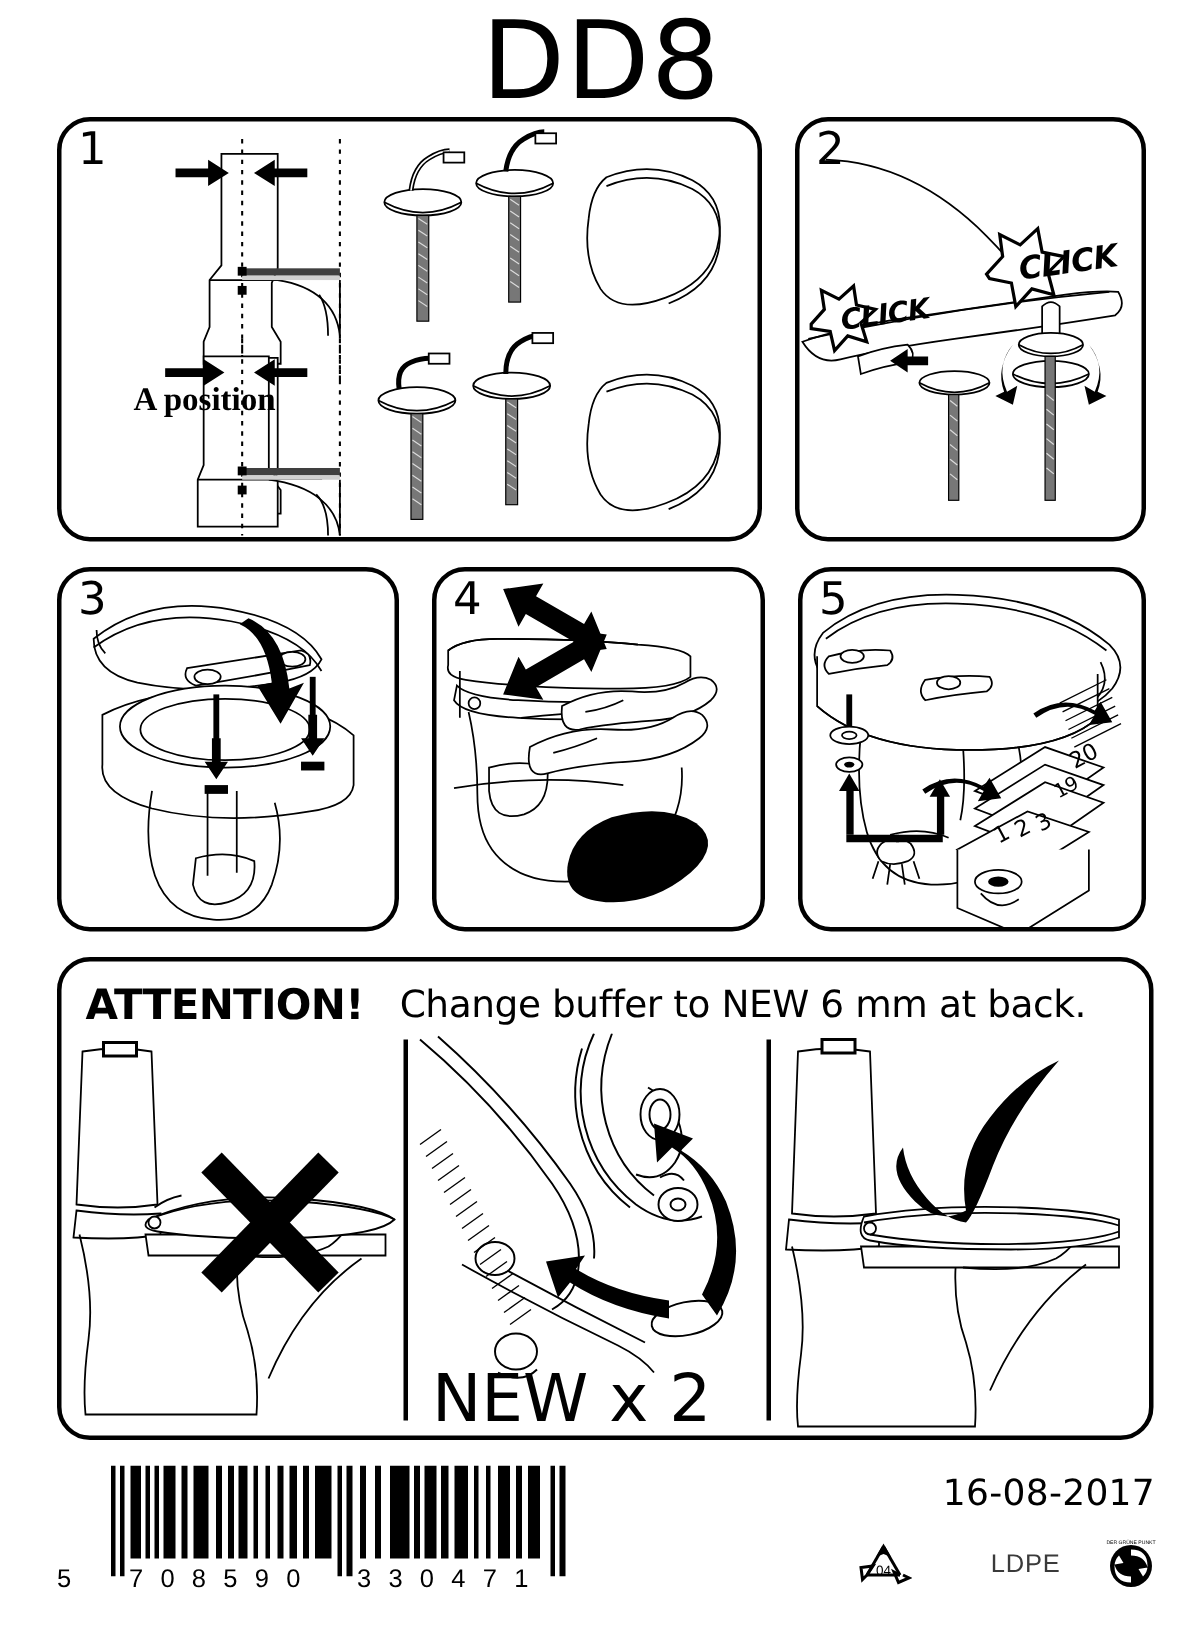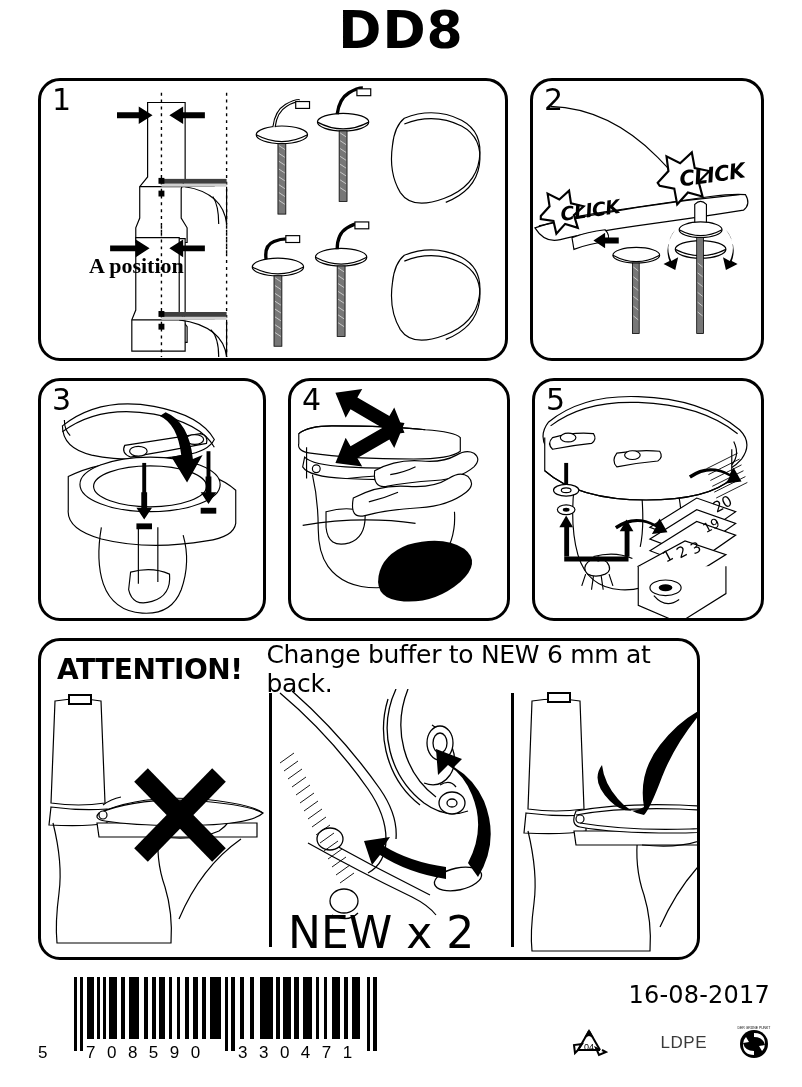--- a/index.html
+++ b/index.html
@@ -5,21 +5,21 @@
   html,body{margin:0;padding:0;background:#fff;}
   body{
     width:802px;height:1087px;position:relative;overflow:hidden;
     font-family:"Liberation Sans", sans-serif;color:#000;
   }
   .sheet{position:absolute;inset:0;}
 
   
   .title{
     position:absolute;left:0;top:4px;width:802px;text-align:center;
-    font-size:52px;font-weight:700;letter-spacing:1px;line-height:1;
+    font-size:72px;font-weight:400;letter-spacing:1px;line-height:1;
     font-family:"DejaVu Sans", sans-serif;
   }
 
   
   .panel{
     position:absolute;border:3px solid #000;border-radius:22px;
     background:#fff;box-sizing:border-box;overflow:hidden;
   }
   .step-num{
     position:absolute;left:11px;top:4px;font-size:30px;font-weight:400;
@@ -415,21 +415,21 @@
       </svg>
 
       <div style="position:absolute;left:178px;top:114px;font-size:15px;font-family:'DejaVu Sans',sans-serif;transform:rotate(-28deg);">20</div>
       <div style="position:absolute;left:168px;top:137px;font-size:13px;font-family:'DejaVu Sans',sans-serif;transform:rotate(-28deg);">19</div>
       <div style="position:absolute;left:128px;top:166px;font-size:15px;font-family:'DejaVu Sans',sans-serif;transform:rotate(-28deg);">1</div>
       <div style="position:absolute;left:142px;top:162px;font-size:15px;font-family:'DejaVu Sans',sans-serif;transform:rotate(-28deg);">2</div>
       <div style="position:absolute;left:156px;top:158px;font-size:15px;font-family:'DejaVu Sans',sans-serif;transform:rotate(-28deg);">3</div>
     </div>
   </div>
 
-  <div class="panel" style="left:38px;top:638px;width:662px;height:322px;">
+  <div class="panel" style="left:38px;top:638px;width:731px;height:322px;">
 
     <div class="attn-head">
       <span class="attn-word">ATTENTION!</span>
       <span class="attn-text">Change buffer to NEW 6 mm at back.</span>
     </div>
 
     <div class="vdiv" style="left:228px;"></div>
     <div class="vdiv" style="left:470px;"></div>
 
     <div style="position:absolute;left:0;top:48px;width:228px;height:268px;">

